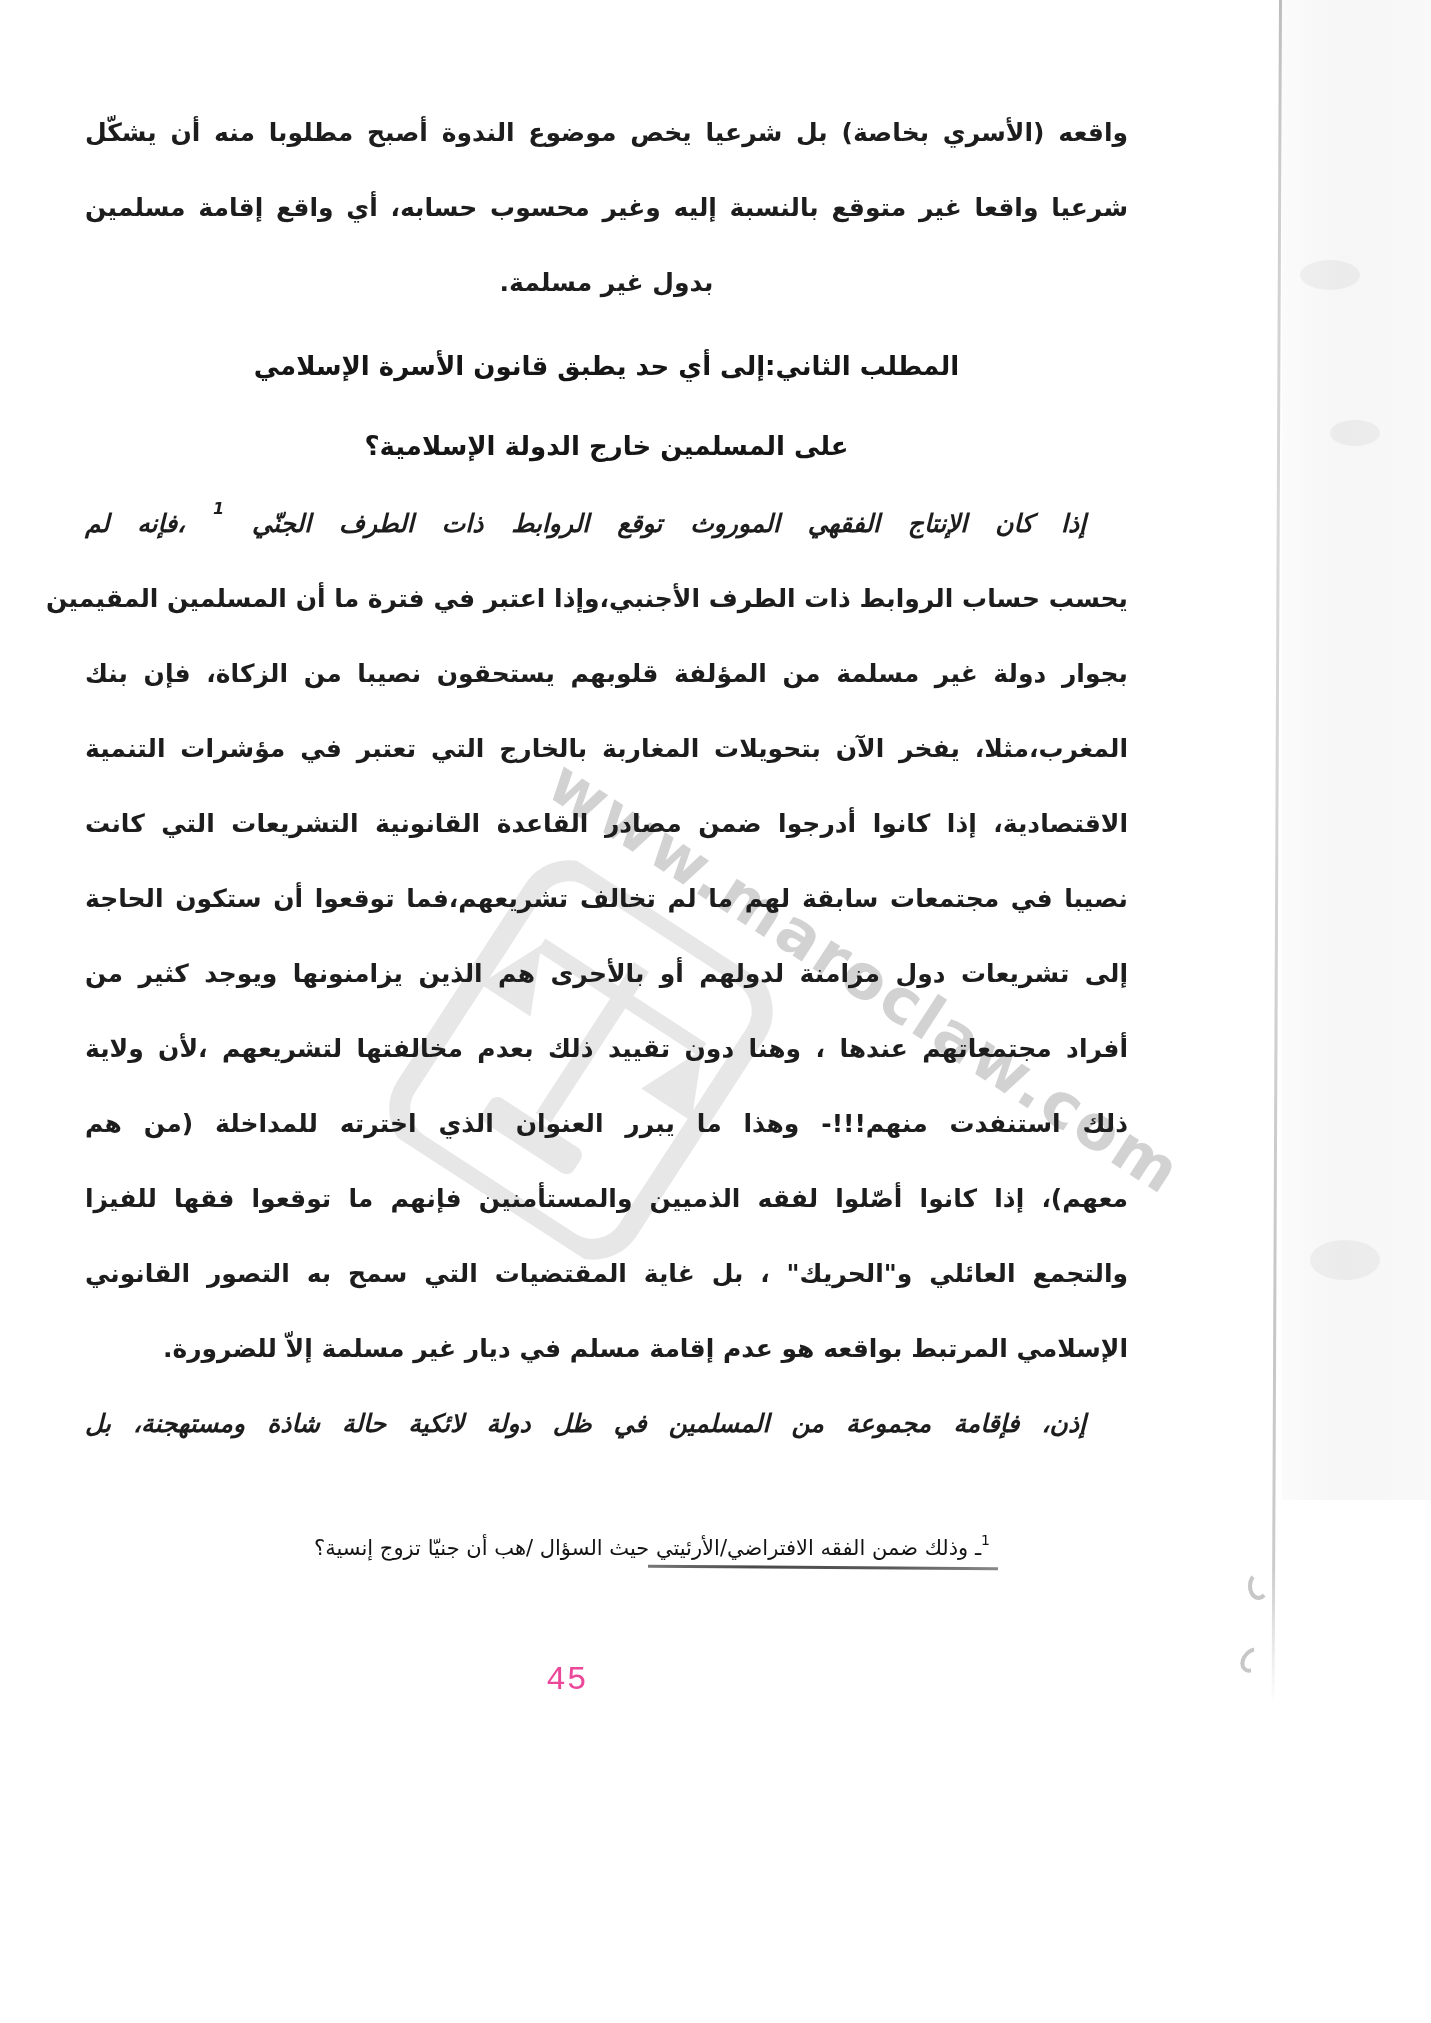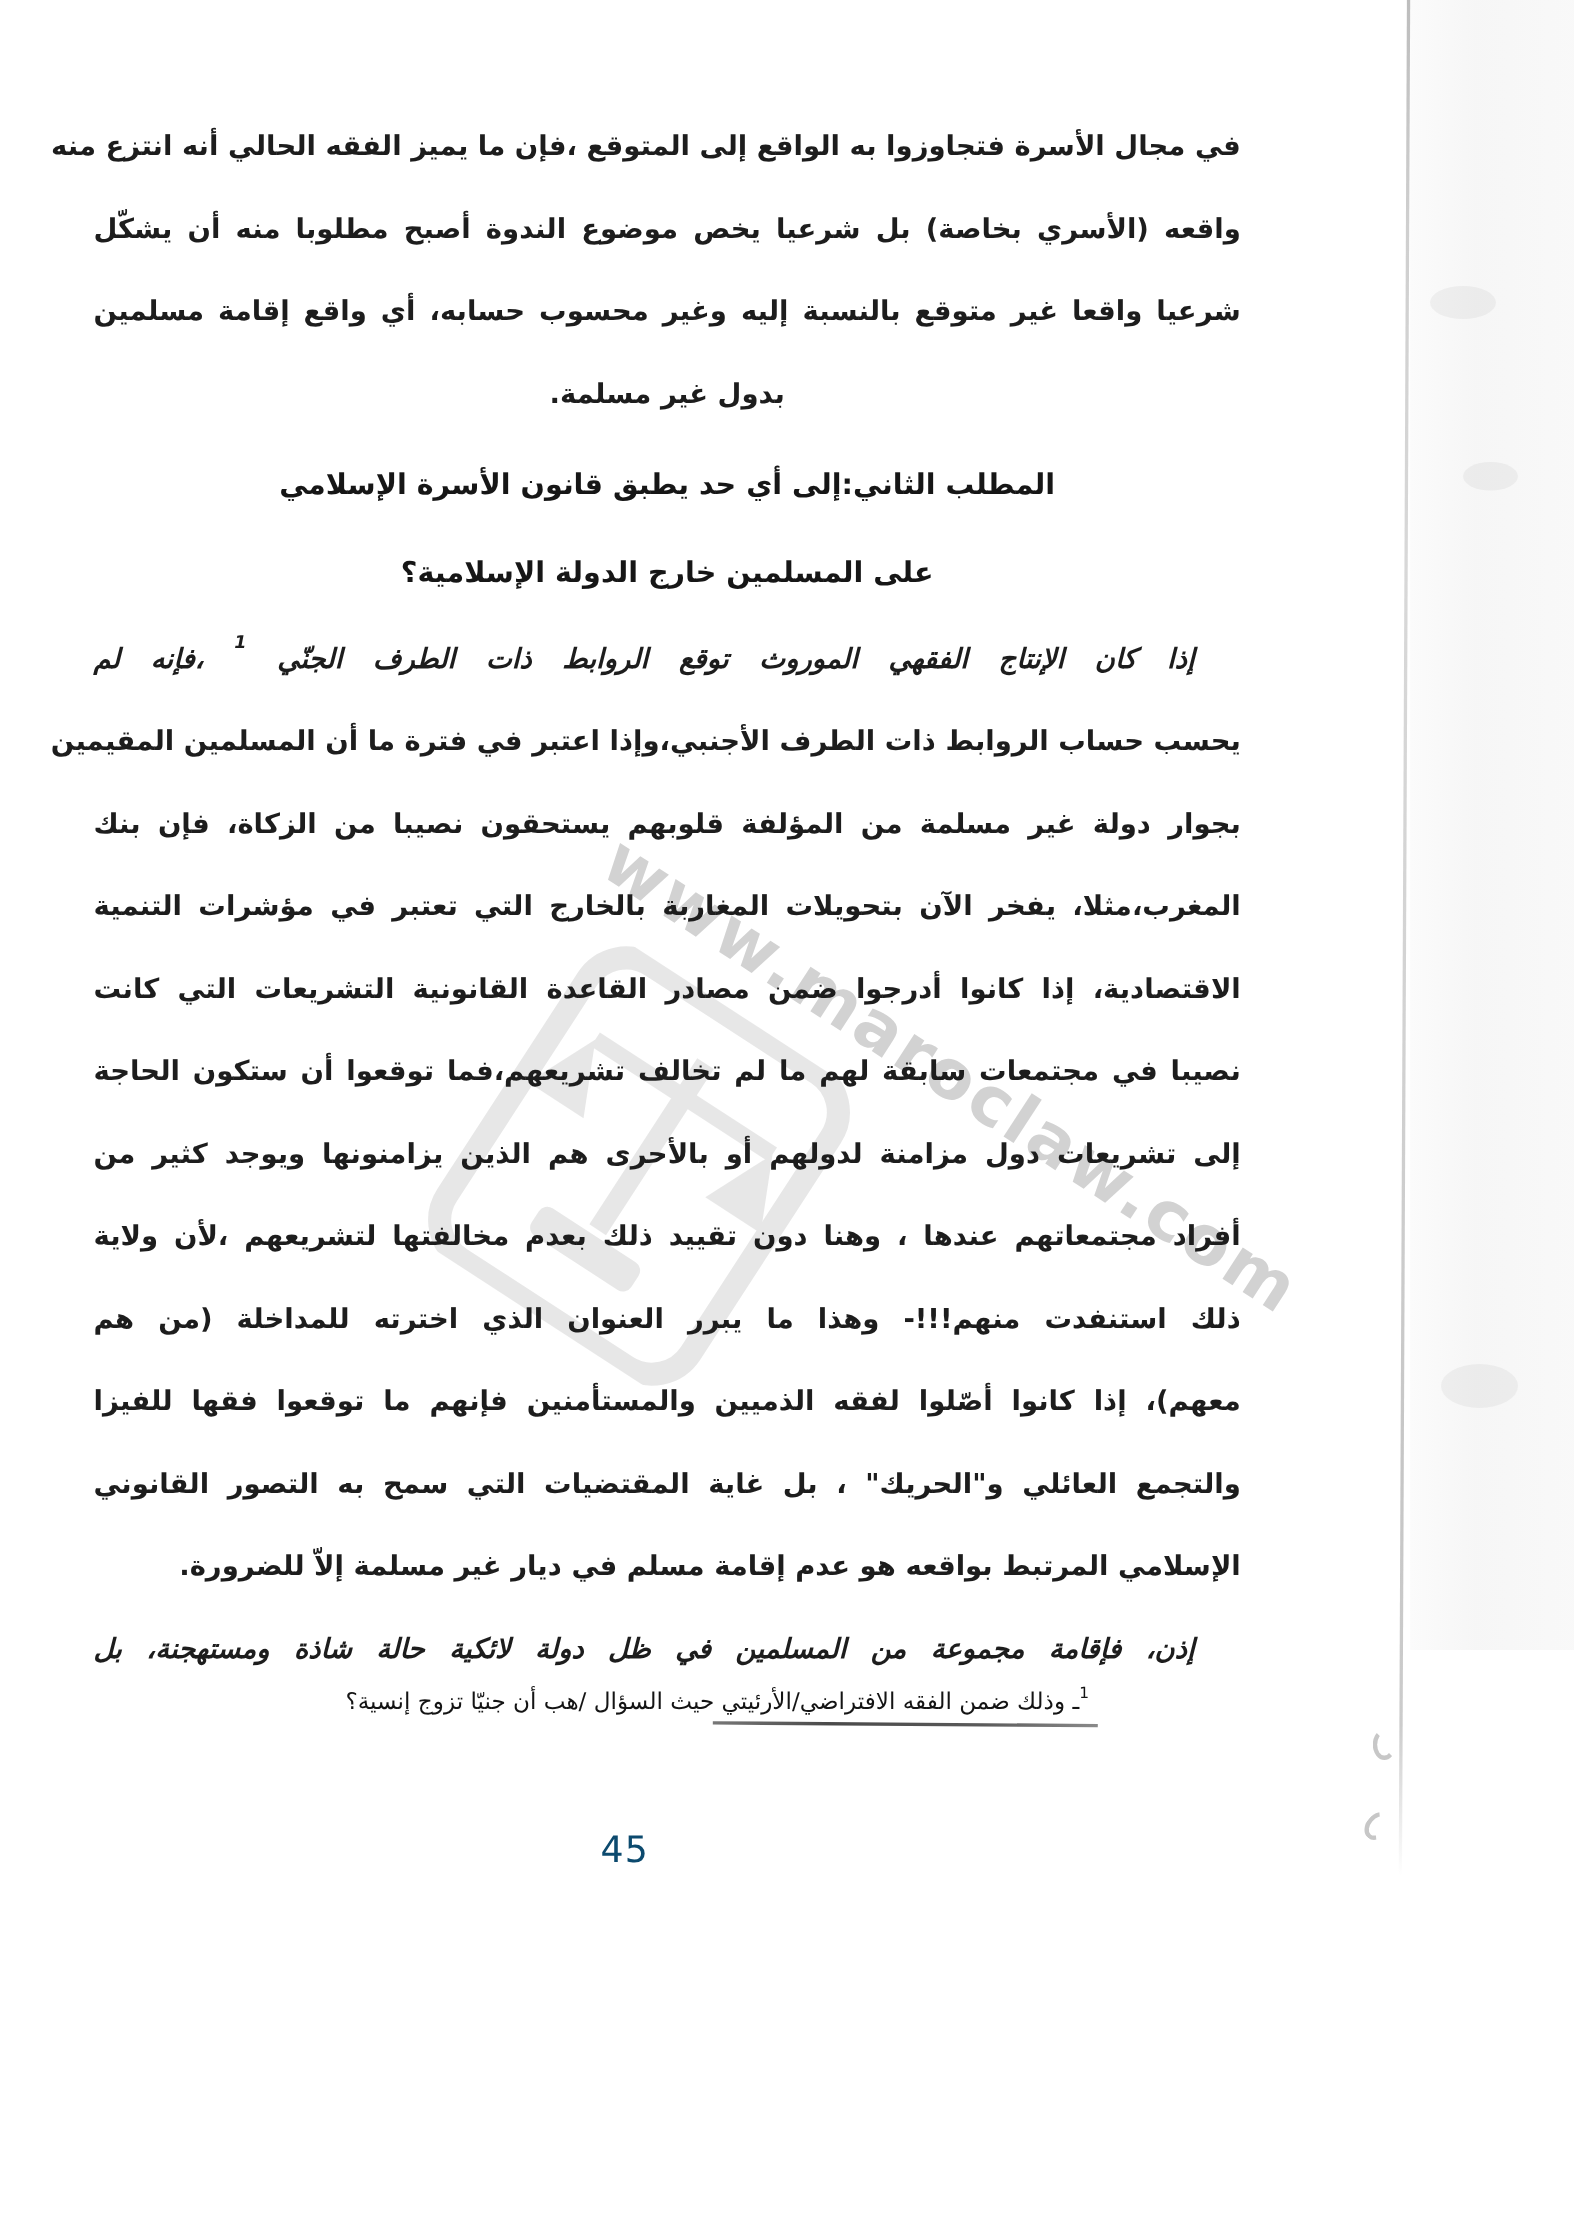--- a/index.html
+++ b/index.html
@@ -75,21 +75,21 @@
   }
   .footnote{
     position:absolute;left:300px;top:1517px;width:690px;
     direction:rtl;text-align:right;
     font-size:21px;font-weight:normal;color:#141414;
     line-height:46px;white-space:nowrap;
   }
   .footnote sup{font-size:14px;vertical-align:10px;}
   .page-number{
     position:absolute;left:546px;top:1662px;
-    font-size:33px;color:#0c4a6e;letter-spacing:1px;
+    font-size:33px;color:#ec4899;letter-spacing:1px;font-family:Liberation Mono, monospace;
   }
 </style>
 </head>
 <body>
 
 <div class="page">
 
   <div class="edge-shade"></div>
   <div class="edge-line"></div>
   <div class="smudge" style="left:1300px;top:260px;width:60px;height:30px;"></div>
@@ -107,21 +107,20 @@
         <line x1="18" y1="30" x2="82" y2="30" stroke="#8a8a8a" stroke-width="5"></line>
         <path d="M18 30 L8 52 L28 52 Z" fill="#8a8a8a"></path>
         <path d="M82 30 L72 52 L92 52 Z" fill="#8a8a8a"></path>
         <rect x="32" y="80" width="36" height="10" rx="3" fill="#8a8a8a"></rect>
       </svg>
     </div>
   </div>
 
   <div class="content">
     <div>
-        <div class="bline">في مجال الأسرة فتجاوزوا به الواقع إلى المتوقع ،فإن ما يميز الفقه الحالي أنه انتزع منه</div>
         <div class="bline">واقعه (الأسري بخاصة) بل شرعيا يخص موضوع الندوة أصبح مطلوبا منه أن يشكّل</div>
         <div class="bline">شرعيا واقعا غير متوقع بالنسبة إليه وغير محسوب حسابه، أي واقع إقامة مسلمين</div>
         <div class="bline center">بدول غير مسلمة.</div>
       </div>
     <div class="heading first">المطلب الثاني:إلى أي حد يطبق قانون الأسرة الإسلامي</div>
     <div class="heading">على المسلمين خارج الدولة الإسلامية؟</div>
     <div>
         <div class="bline indent"><span>إذا كان الإنتاج الفقهي الموروث توقع الروابط ذات الطرف الجنّي </span><sup>1</sup><span> ،فإنه لم</span></div>
         <div class="bline">يحسب حساب الروابط ذات الطرف الأجنبي،وإذا اعتبر في فترة ما أن المسلمين المقيمين</div>
         <div class="bline">بجوار دولة غير مسلمة من المؤلفة قلوبهم يستحقون نصيبا من الزكاة، فإن بنك</div>

